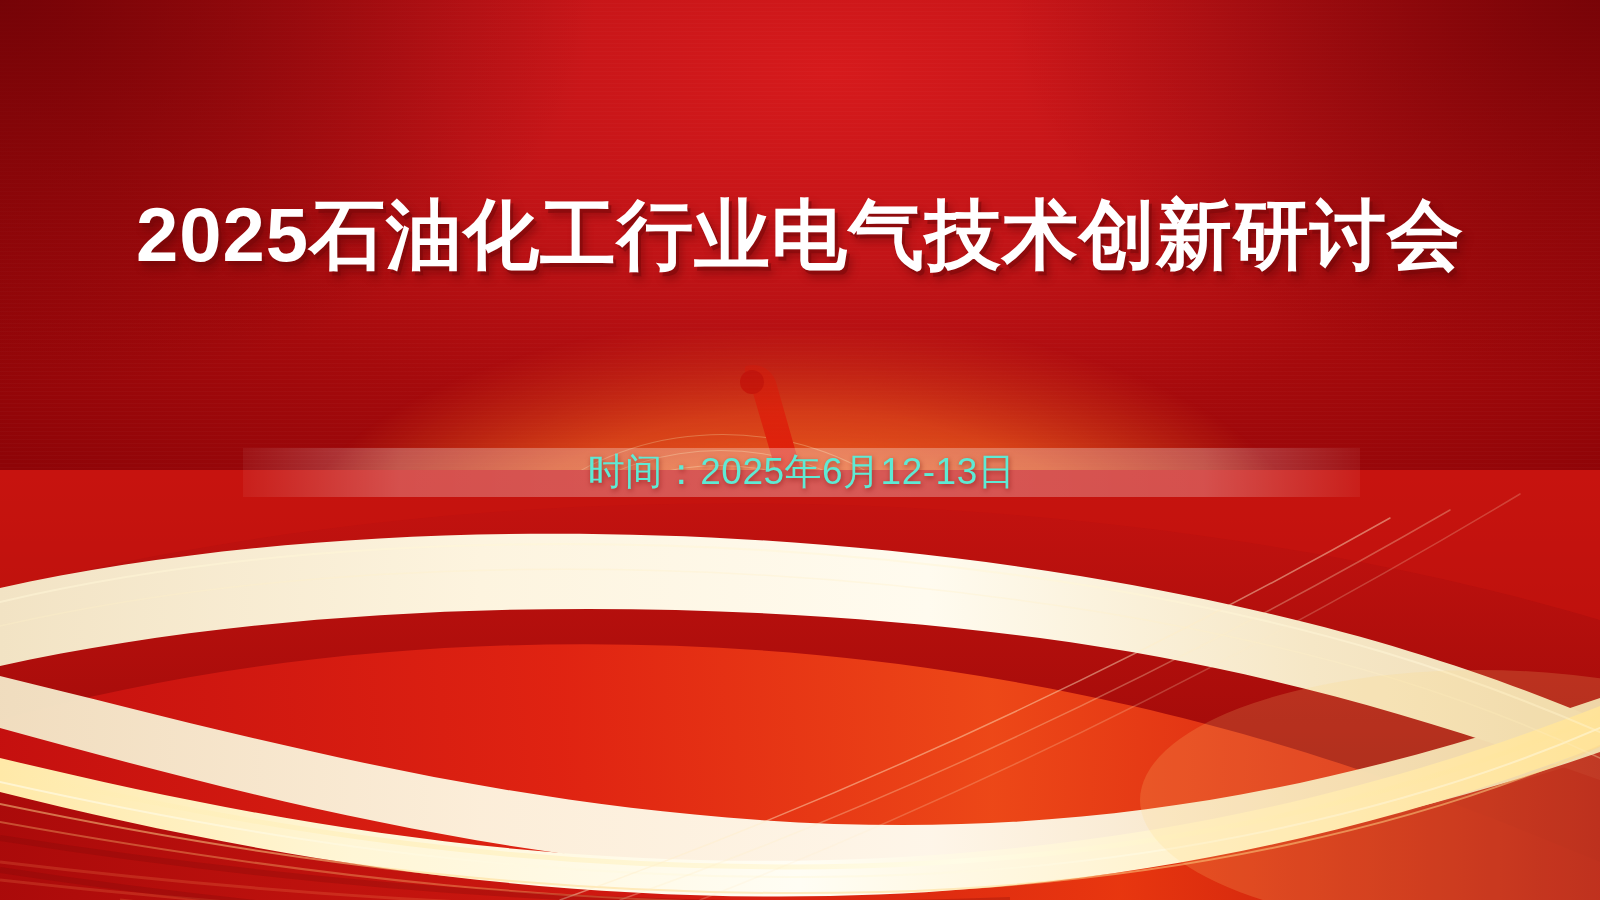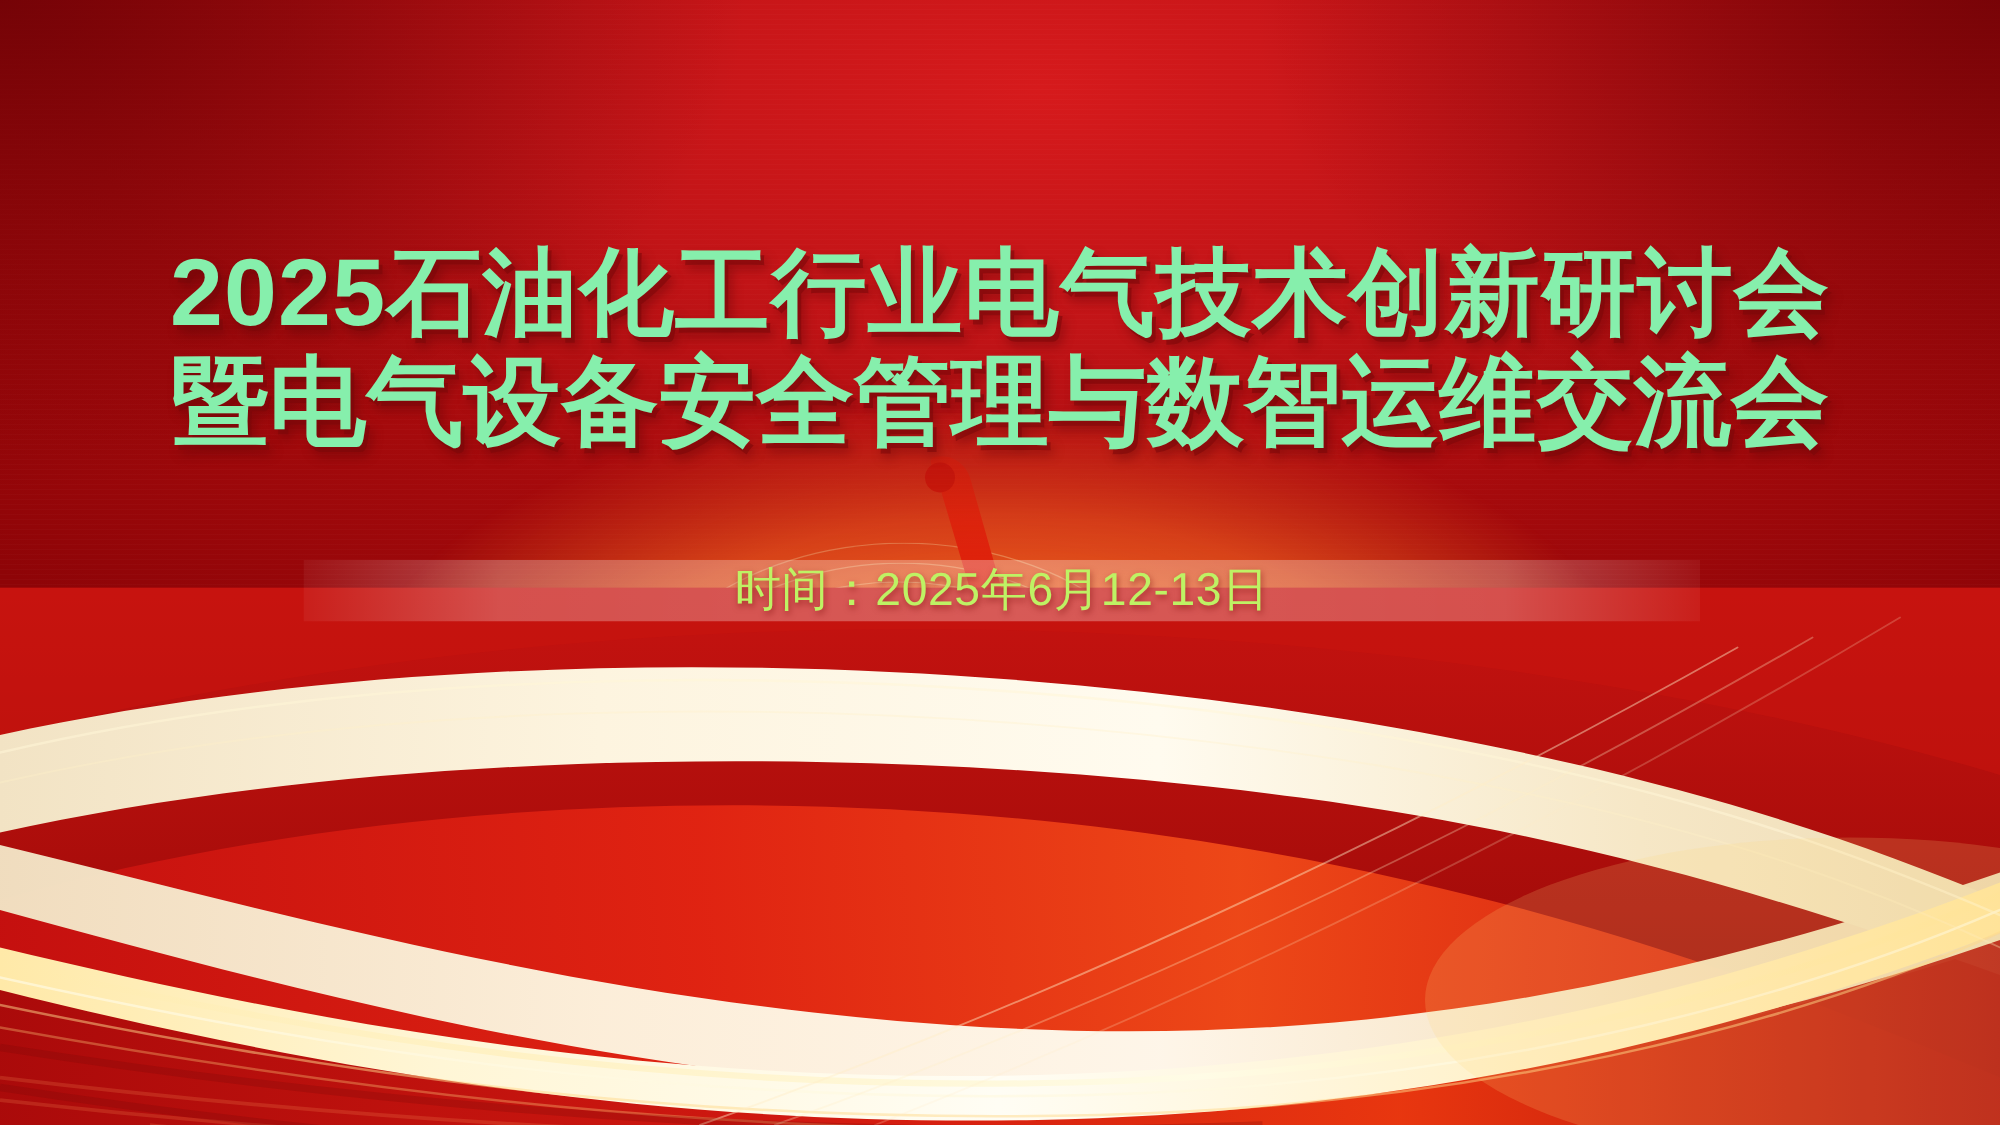--- a/index.html
+++ b/index.html
@@ -77,21 +77,21 @@
   #waves { position:absolute; left:0; top:470px; width:1600px; height:430px; }
 
   
   #title-block {
     position: absolute;
     left: 0; right: 0; top: 192px;
     text-align: center;
     z-index: 6;
   }
   .title-line {
-    color: #86efac;
+    color: #ffffff;
     font-size: 76px;
     font-weight: 700;
     letter-spacing: 1px;
     line-height: 86px;
     white-space: nowrap;
     text-shadow:
        3px 4px 0 rgba(122,8,10,.55),
        5px 7px 9px rgba(90,4,6,.45);
   }
   #title-line-2 { font-size: 78px; letter-spacing: 0px; }
@@ -116,21 +116,21 @@
     position: absolute;
     left: 243px; top: 440px;
     width: 1117px; height: 64px;
     z-index: 8;
     display: flex;
     align-items: center;
     justify-content: center;
     gap: 78px;
   }
   .info-item {
-    color: #bef264;
+    color: #5eead4;
     font-size: 37px;
     font-weight: 400;
     letter-spacing: .5px;
     white-space: nowrap;
     text-shadow: 1px 2px 5px rgba(120,10,8,.55);
   }
 </style>
 </head>
 <body>
 
@@ -310,21 +310,20 @@
     <g fill="none" stroke="rgba(120,8,8,.25)" stroke-width="6">
       <path d="M0 368 C 320 418 660 444 1010 430"></path>
       <path d="M0 400 C 340 452 700 474 1060 456"></path>
     </g>
 
     <ellipse cx="1480" cy="330" rx="340" ry="130" fill="rgba(255,214,120,.18)"></ellipse>
   </svg>
 
   <div id="title-block">
     <div class="title-line" id="title-line-1">2025石油化工行业电气技术创新研讨会</div>
-    <div class="title-line" id="title-line-2">暨电气设备安全管理与数智运维交流会</div>
   </div>
 
   <div id="info-bar"></div>
   <div id="info-row">
     <span class="info-item">时间：2025年6月12-13日</span>
   </div>
 
 </div>
 
 </body></html>

